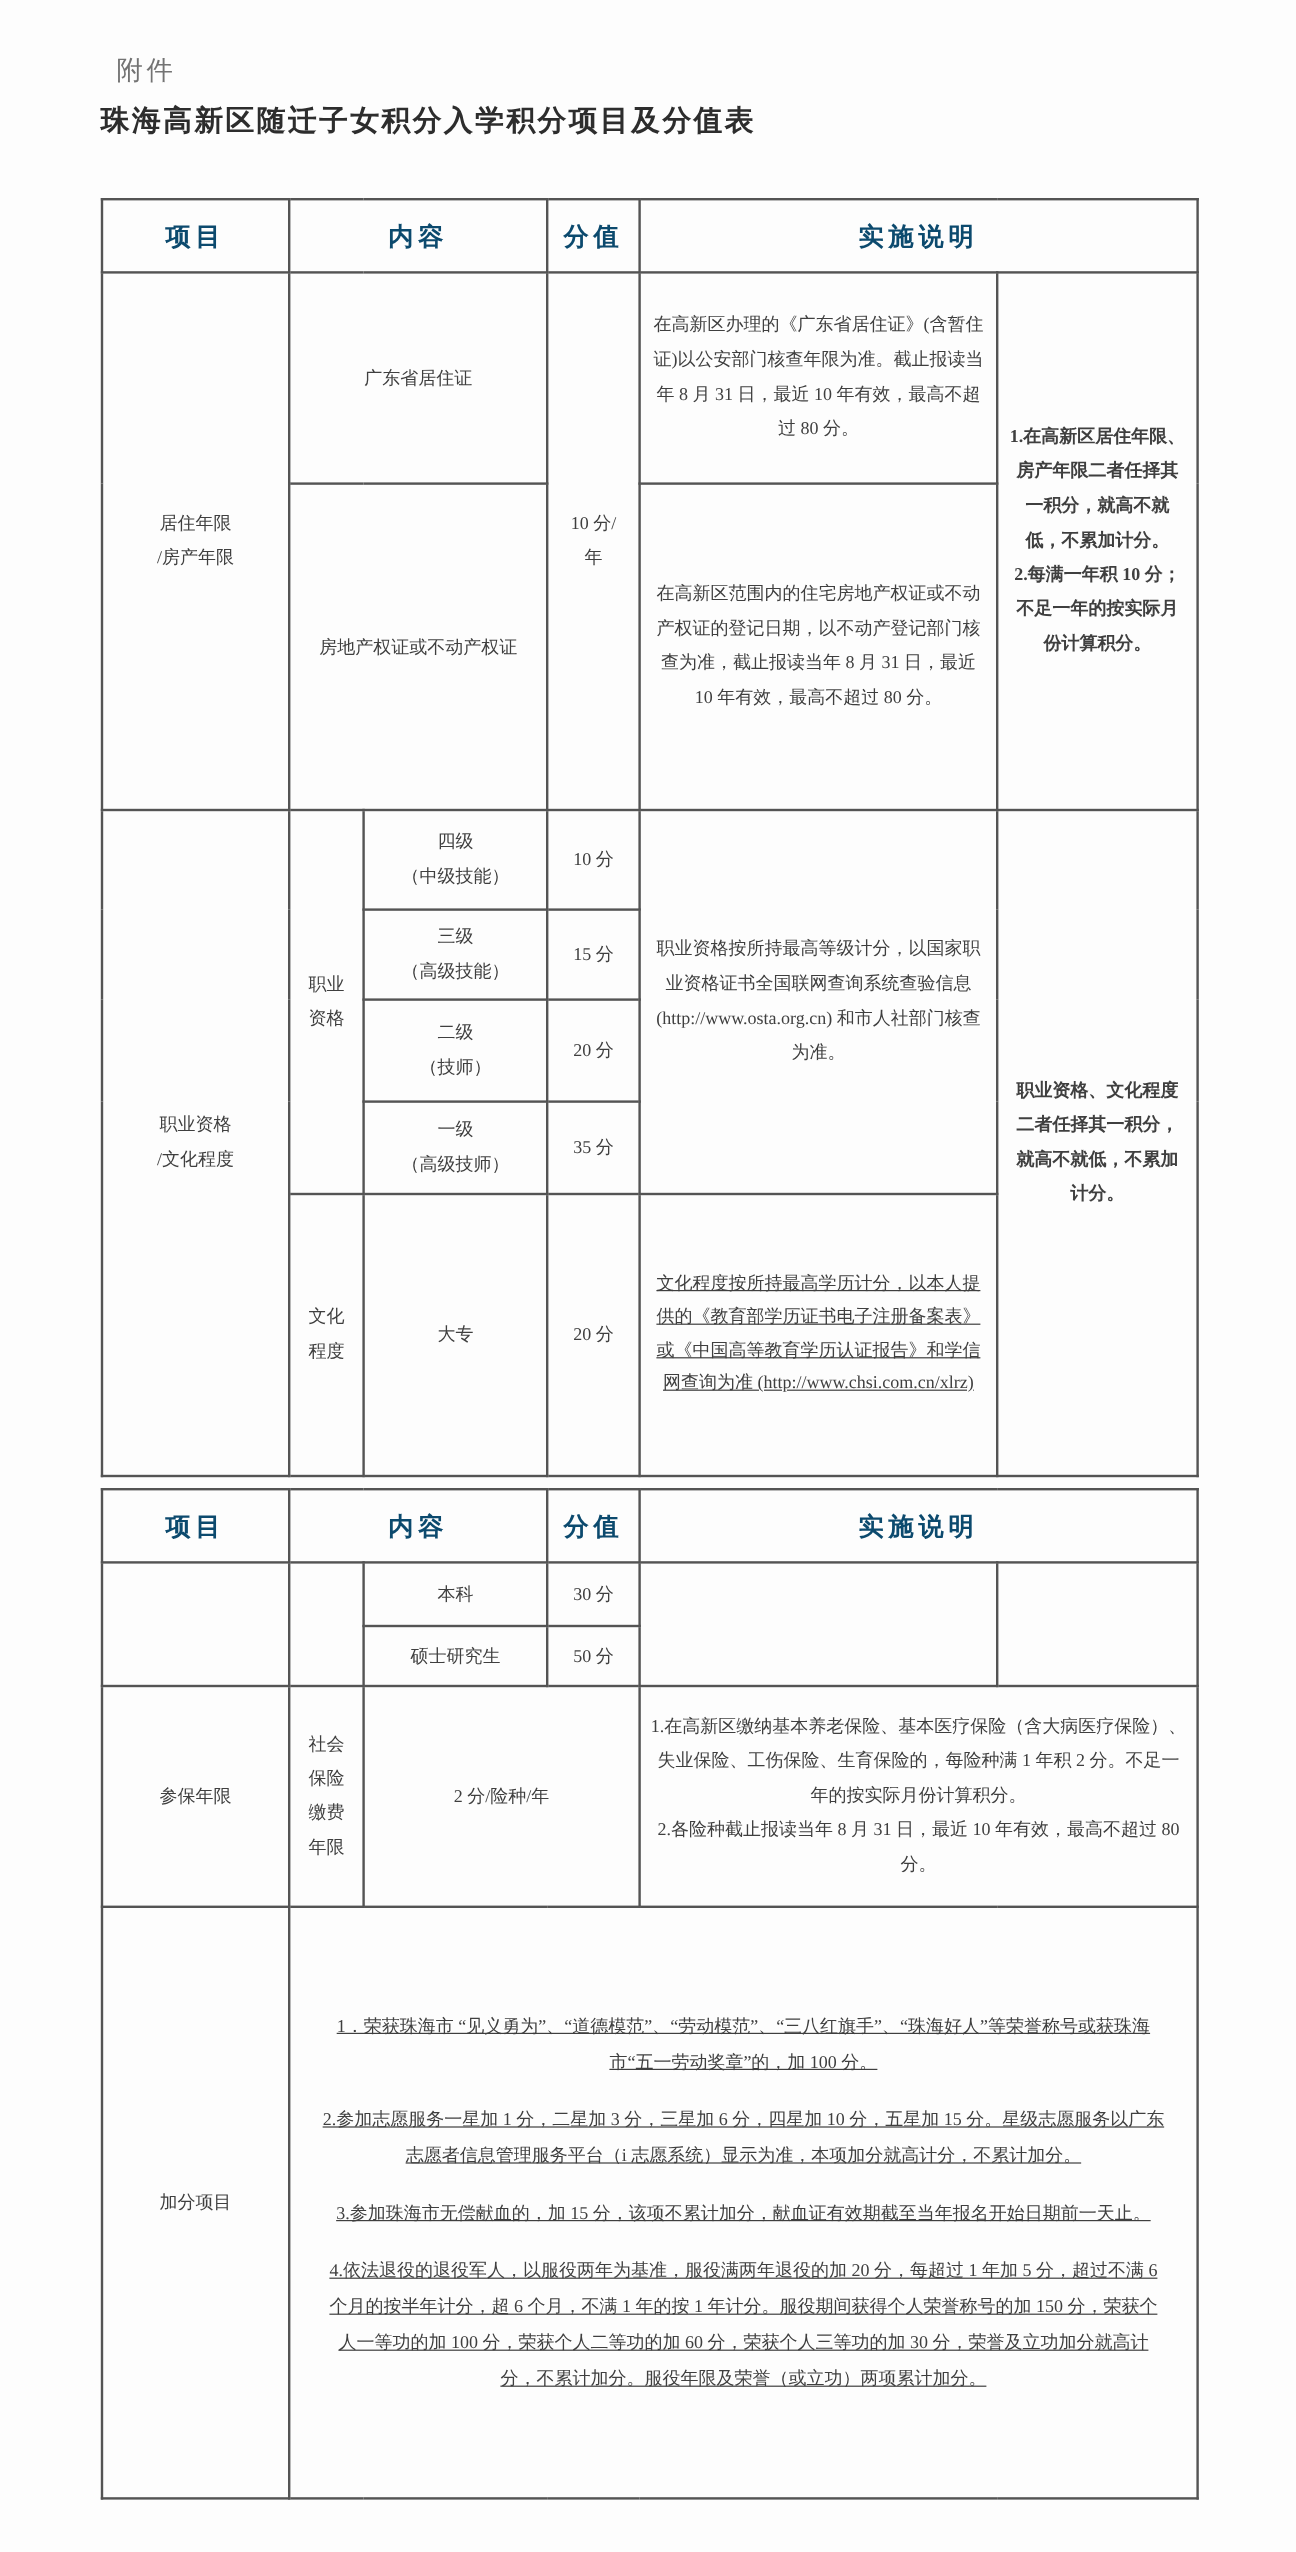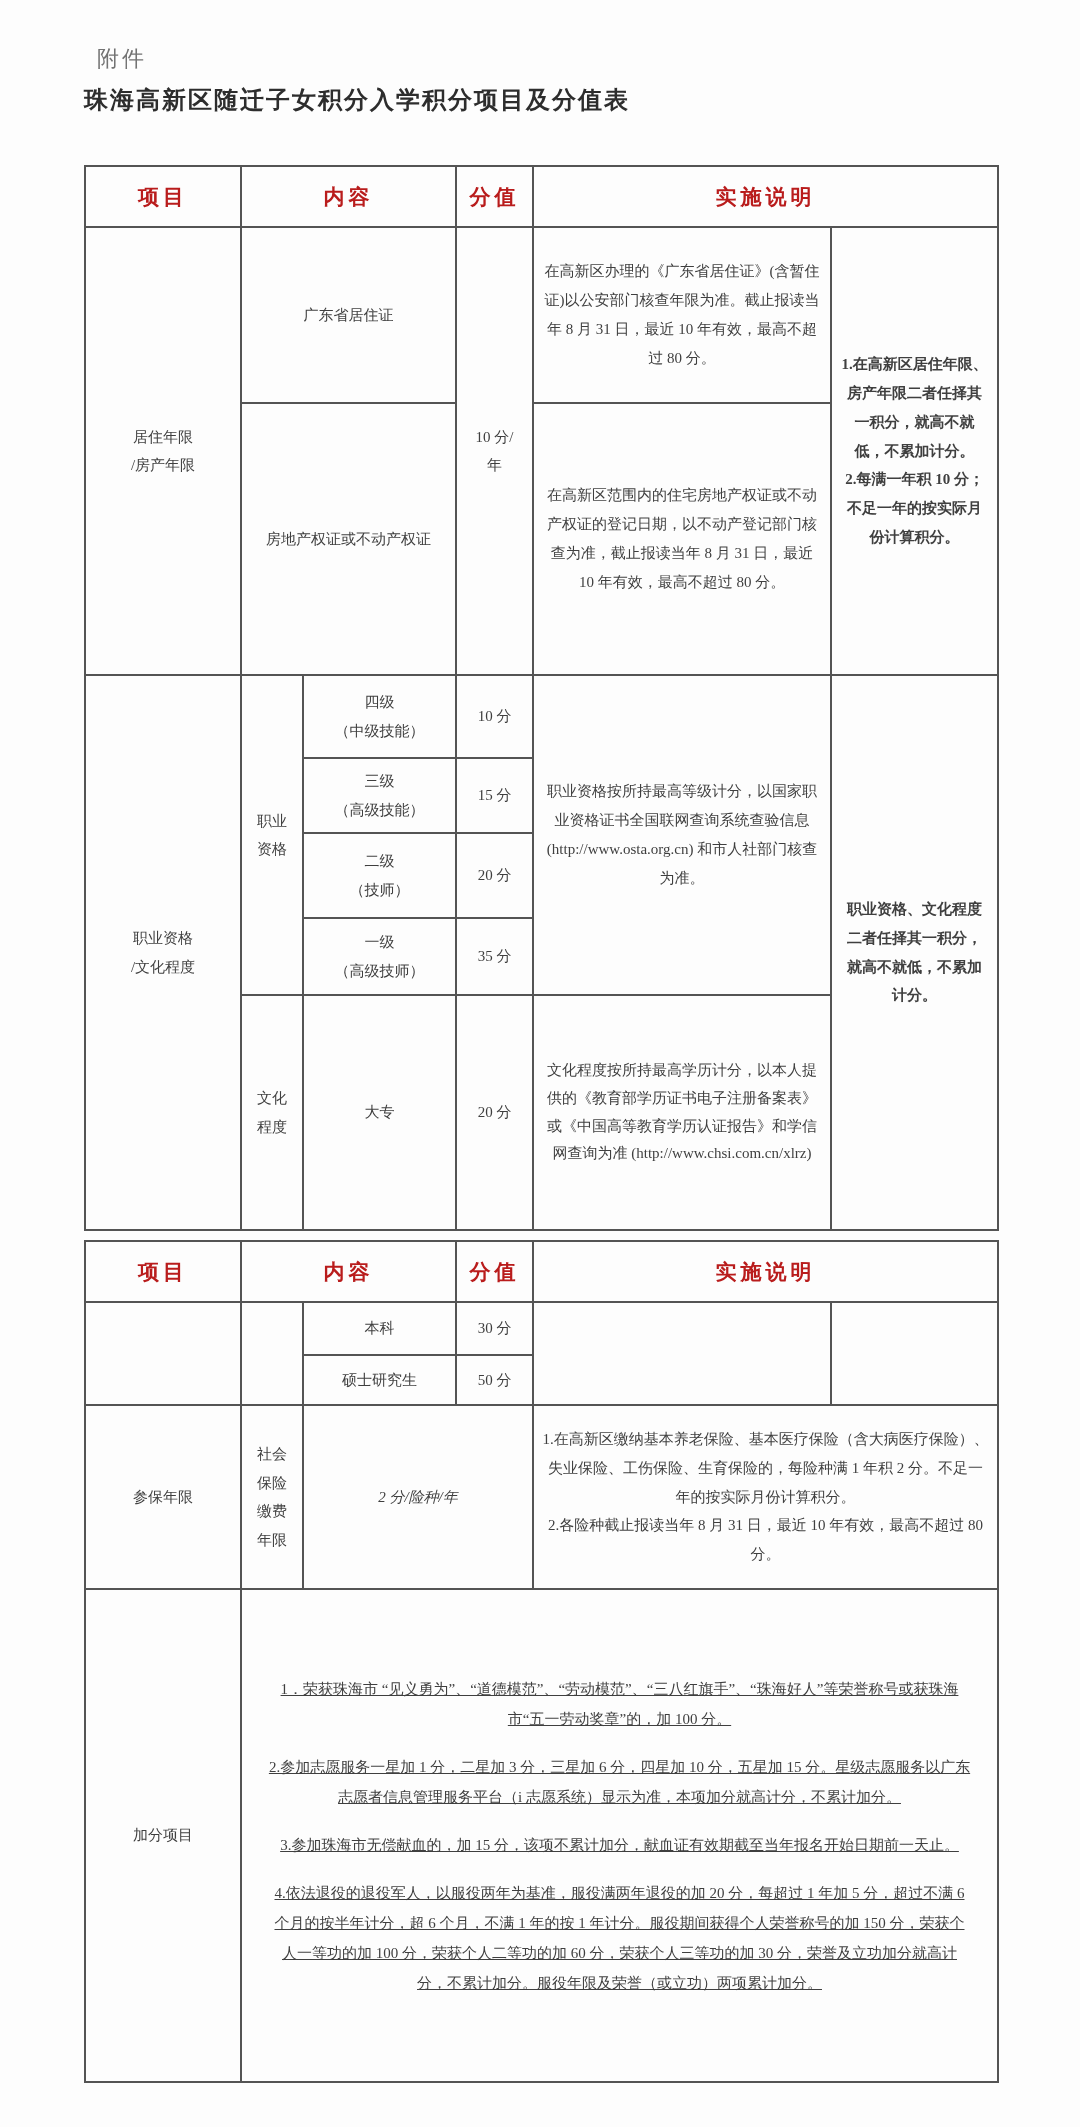--- a/index.html
+++ b/index.html
@@ -29,32 +29,32 @@
   #table2 { top:1240px; }
   .score-table th, .score-table td {
     border:2px solid #545454;
     font-size:15px;
     text-align:center; vertical-align:middle;
     padding:4px 8px;
     color:#3f3f3f;
     overflow:hidden;
   }
   .score-table th {
-    font-size:21px; font-weight:bold; color:#b91c1c;
+    font-size:21px; font-weight:bold; color:#0c4a6e;
     letter-spacing:4px; height:51px;
   }
   .pre { white-space:pre-line; line-height:1.9; }
   .note {
     text-align:justify; text-justify:inter-character;
     line-height:1.92; padding:8px 13px;
   }
-  .note-sm { line-height:1.85; }
+  .note-sm { line-height:1.85;text-decoration:underline; }
   .side-note { padding:8px 10px;font-weight:bold; }
   .side-note div { margin:0; }
-  .left-cell { text-align:left; padding-left:14px;font-style:italic; }
+  .left-cell { text-align:left; padding-left:14px; }
   .bonus-cell { line-height:2.0; padding:10px 20px; }
   .bonus-cell p { margin:18px;text-decoration:underline; }
   .ins-note div { margin:0; }
 </style>
 </head>
 <body>
 
 <div class="page">
 
   <div class="attachment">附件</div>

